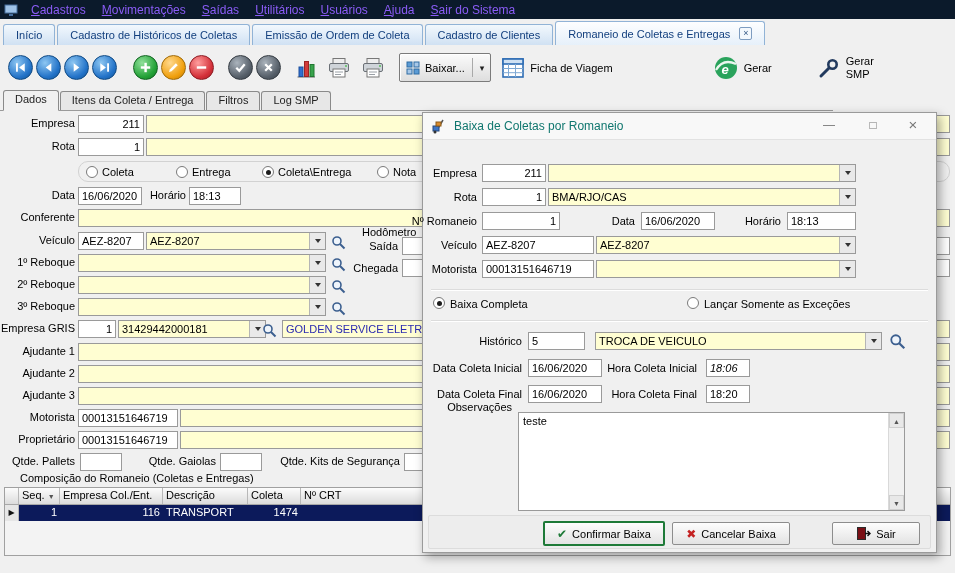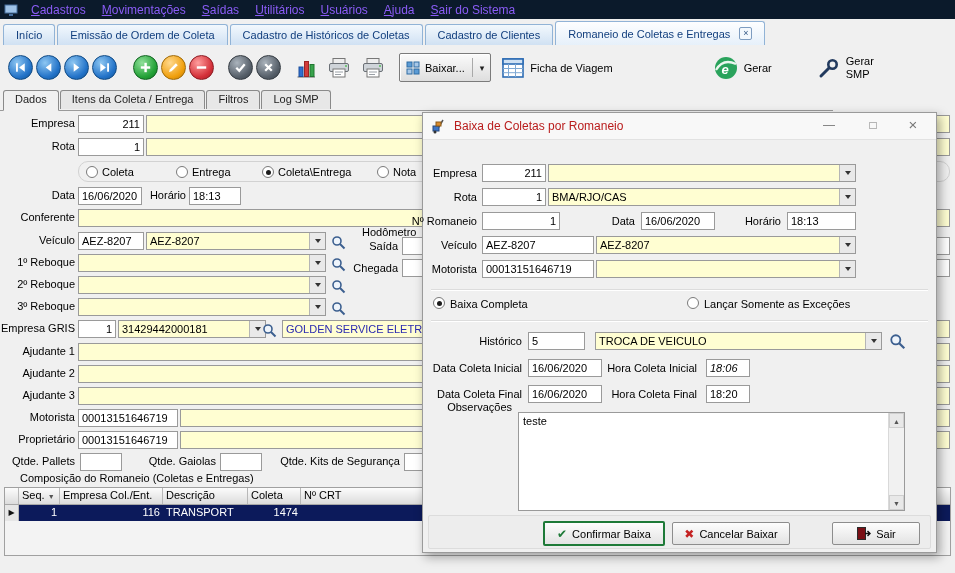--- a/index.html
+++ b/index.html
@@ -40,21 +40,21 @@
     background:linear-gradient(#fbfbfb,#dedede); border:1px solid #7b7b7b; border-radius:2px;
     box-shadow:inset 1px 1px 0 #fff; gap:5px; font-size:11px; flex:none; }
   .bx-sep { width:1px; height:19px; background:#a9a9a9; margin:0 2px; }
   .bx-dd { font-size:9px; color:#222; }
   .tb-label { font-size:11px; margin-left:5px; white-space:nowrap; flex:none; }
   .two-line { width:36px; white-space:normal; line-height:1.15; margin-left:6px; }
   .mdfe { margin-left:100px; } .smp { margin-left:46px; }
 
   
   .subtabs { position:absolute; left:0; top:90px; width:833px; height:21px; display:flex;
-    align-items:flex-start; border-bottom:1px solid #9a9a9a; padding-left:3px; }
+    align-items:center; border-bottom:1px solid #9a9a9a; padding-left:3px; }
   .subtab { height:19px; padding:2px 11px; font-size:11px; background:#e7e7e7; border:1px solid #8a8a8a;
     border-bottom:none; border-radius:3px 3px 0 0; margin-right:1px; color:#222; white-space:nowrap; }
   .subtab.active { height:21px; background:#f0f0f0; margin-bottom:-1px; border-bottom:1px solid #f0f0f0; z-index:2; }
 
   
   .flabel { position:absolute; right:880px; white-space:nowrap; font-size:11px; color:#000; }
   .ilabel { position:absolute; white-space:nowrap; font-size:11px; color:#000; }
   .inp { position:absolute; height:18px; border:1px solid #9a9a9a; background:#fff;
     font-family:inherit; font-size:11px; padding:0 3px; color:#000; }
   .inp.cream { background:var(--cream,#fffed2); }
@@ -91,21 +91,21 @@
     align-items:center; justify-content:center; }
   .marker { font-size:8px; line-height:1; color:#111; }
   .num { text-align:right; }
 
   
   .dialog { position:absolute; left:422px; top:112px; width:515px; height:441px; background:#f0f0f0;
     border:1px solid #9a9a9a; box-shadow:3px 4px 10px rgba(0,0,0,.35); z-index:10; }
   .dlg-title { position:absolute; left:0; top:0; width:100%; height:27px; background:#f8f8f8;
     border-bottom:1px solid #e2e2e2; display:flex; align-items:center; }
   .dlg-icon { margin:0 7px 0 8px; display:inline-flex; }
-  .dlg-title-text { font-size:12px; color:#b91c1c; }
+  .dlg-title-text { font-size:12px; color:#0f766e; }
   .wbtn { position:absolute; top:5px; width:22px; text-align:center; font-size:12px; color:#777; }
   .wclose { font-size:15px; line-height:14px; }
   .dlabel { position:absolute; right:459px; white-space:nowrap; font-size:11px; color:#000; }
   .dialog .inp, .dialog .combo, .dialog .magbtn, .dialog .radio, .dialog .rlabel { z-index:11; }
   .hline { position:absolute; left:8px; right:8px; height:1px; background:#dcdcdc; box-shadow:0 1px 0 #fff; }
   .obs { position:absolute; left:95px; top:299px; width:387px; height:99px; background:#fff; border:1px solid #9a9a9a; }
   .obs-text { position:absolute; left:4px; top:2px; font-size:11px; }
   .vscroll { position:absolute; top:0; right:0; bottom:0; width:16px; background:#f1f1f1; border-left:1px solid #d9d9d9; }
   .varrow { position:absolute; left:0; width:15px; height:15px; text-align:center; font-size:7px; color:#555;
     line-height:15px; background:#e8e8e8; border:1px solid #cfcfcf; top:0; }
@@ -139,24 +139,24 @@
     <span class="menu-item">Usuários</span>
     <span class="menu-item">Ajuda</span>
     <span class="menu-item">Sair do Sistema</span>
   </div>
 
   <div class="tabbar">
     <div class="tab">
         <span>Início</span>
       </div>
     <div class="tab">
-        <span>Emissão de Ordem de Coleta</span>
+        <span>Cadastro de Históricos de Coletas</span>
       </div>
     <div class="tab">
-        <span>Cadastro de Históricos de Coletas</span>
+        <span>Emissão de Ordem de Coleta</span>
       </div>
     <div class="tab">
         <span>Cadastro de Clientes</span>
       </div>
     <div class="tab active">
       <span>Romaneio de Coletas e Entregas</span>
       <span class="tab-close">×</span>
     </div>
   </div>
 
@@ -532,21 +532,21 @@
       </div>
     </div>
 
     <div class="dlg-footer"></div>
     <div class="btn confirm" style="left:120px;top:408px;width:122px">
       <span class="glyph g-green">✔</span>
       <span>Confirmar Baixa</span>
     </div>
     <div class="btn" style="left:249px;top:409px;width:118px">
       <span class="glyph g-red">✖</span>
-      <span>Cancelar Baixar</span>
+      <span>Cancelar Baixa</span>
     </div>
     <div class="btn" style="left:409px;top:409px;width:88px">
       <span style="display:inline-flex">
         <svg width="15" height="15" viewBox="0 0 15 15">
             <rect x="1.5" y="1.5" width="8" height="12" fill="#7a1016" stroke="#2b2b2b"></rect>
             <path d="M9 7.5 H13.5 M11.5 5 L14 7.5 L11.5 10" stroke="#111" stroke-width="1.4" fill="none"></path>
           </svg>
         </span>
       <span>Sair</span>
     </div>

